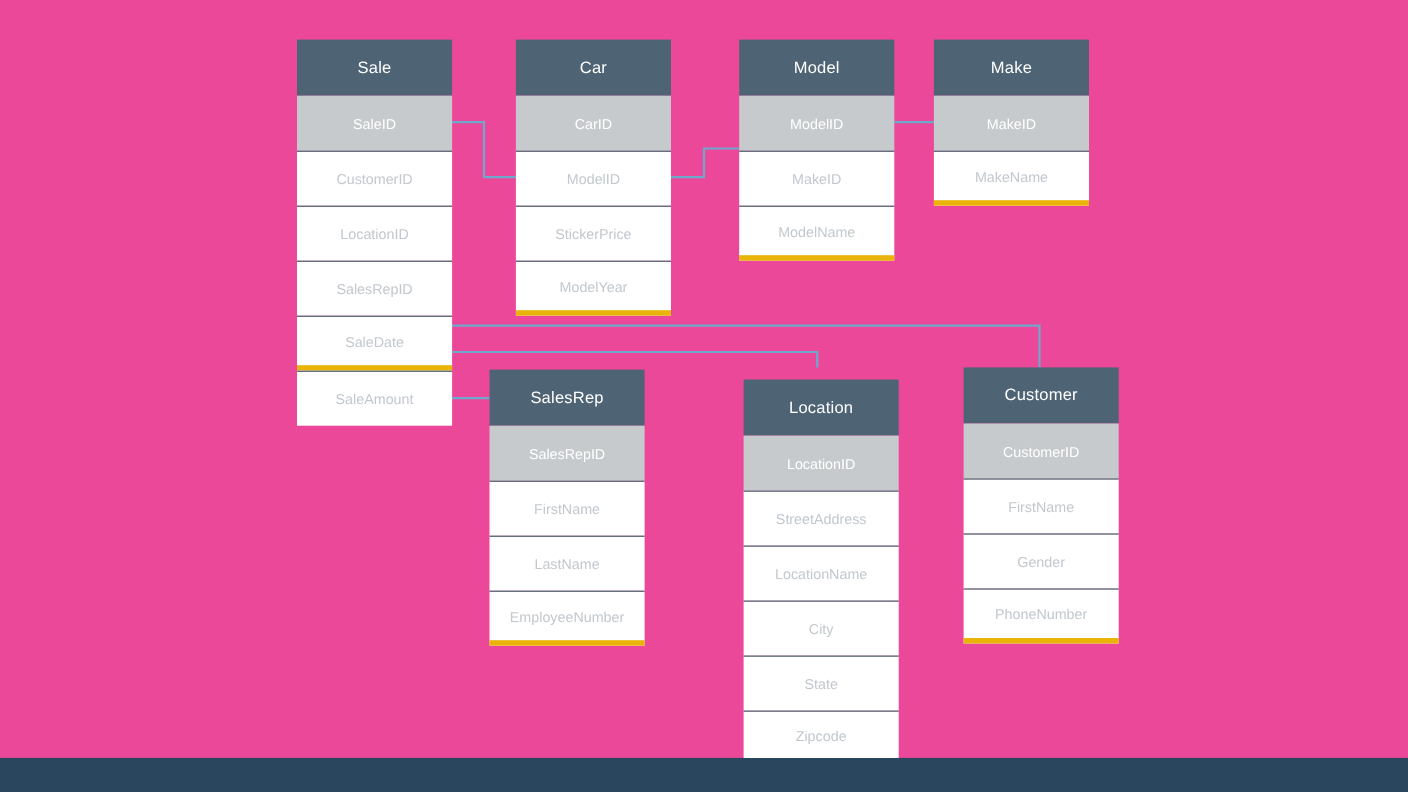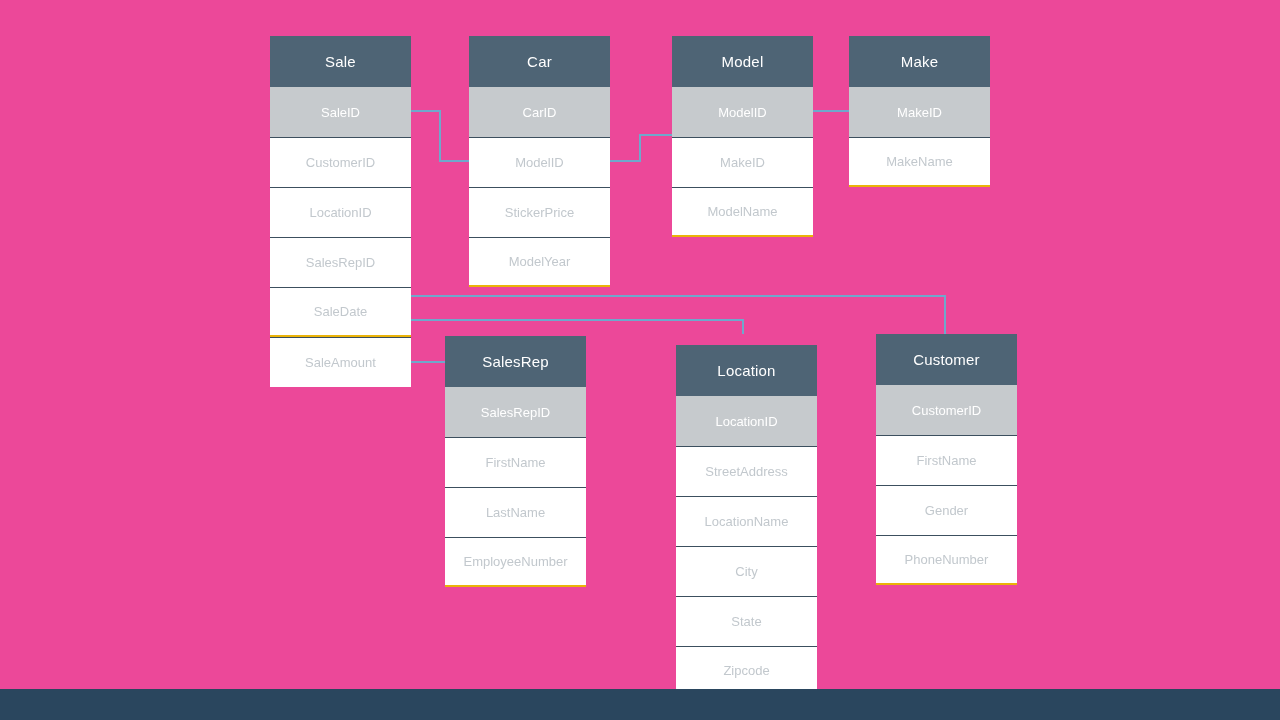--- a/index.html
+++ b/index.html
@@ -51,21 +51,21 @@
     box-sizing: border-box;
     border-top: 1px solid #3c4f5e;
     white-space: nowrap;
   }
   .field.pk {
     background: #c6cacd;
     color: #ffffff;
     border-top: none;
   }
   .field.last {
-    border-bottom: 2px solid #eab308;
+    border-bottom: 5px solid #eab308;
   }
 </style>
 </head>
 <body>
 
 <div id="canvas">
 
   <svg id="connector-layer" viewBox="0 0 1280 720" width="1280" height="720">
       <path d="M 410 111 L 440 111 L 440 161 L 469 161" fill="none" stroke="#6fa8cc" stroke-width="2" stroke-linecap="butt" stroke-linejoin="miter"></path>
       <path d="M 610 161 L 640 161 L 640 135 L 672 135" fill="none" stroke="#6fa8cc" stroke-width="2" stroke-linecap="butt" stroke-linejoin="miter"></path>

